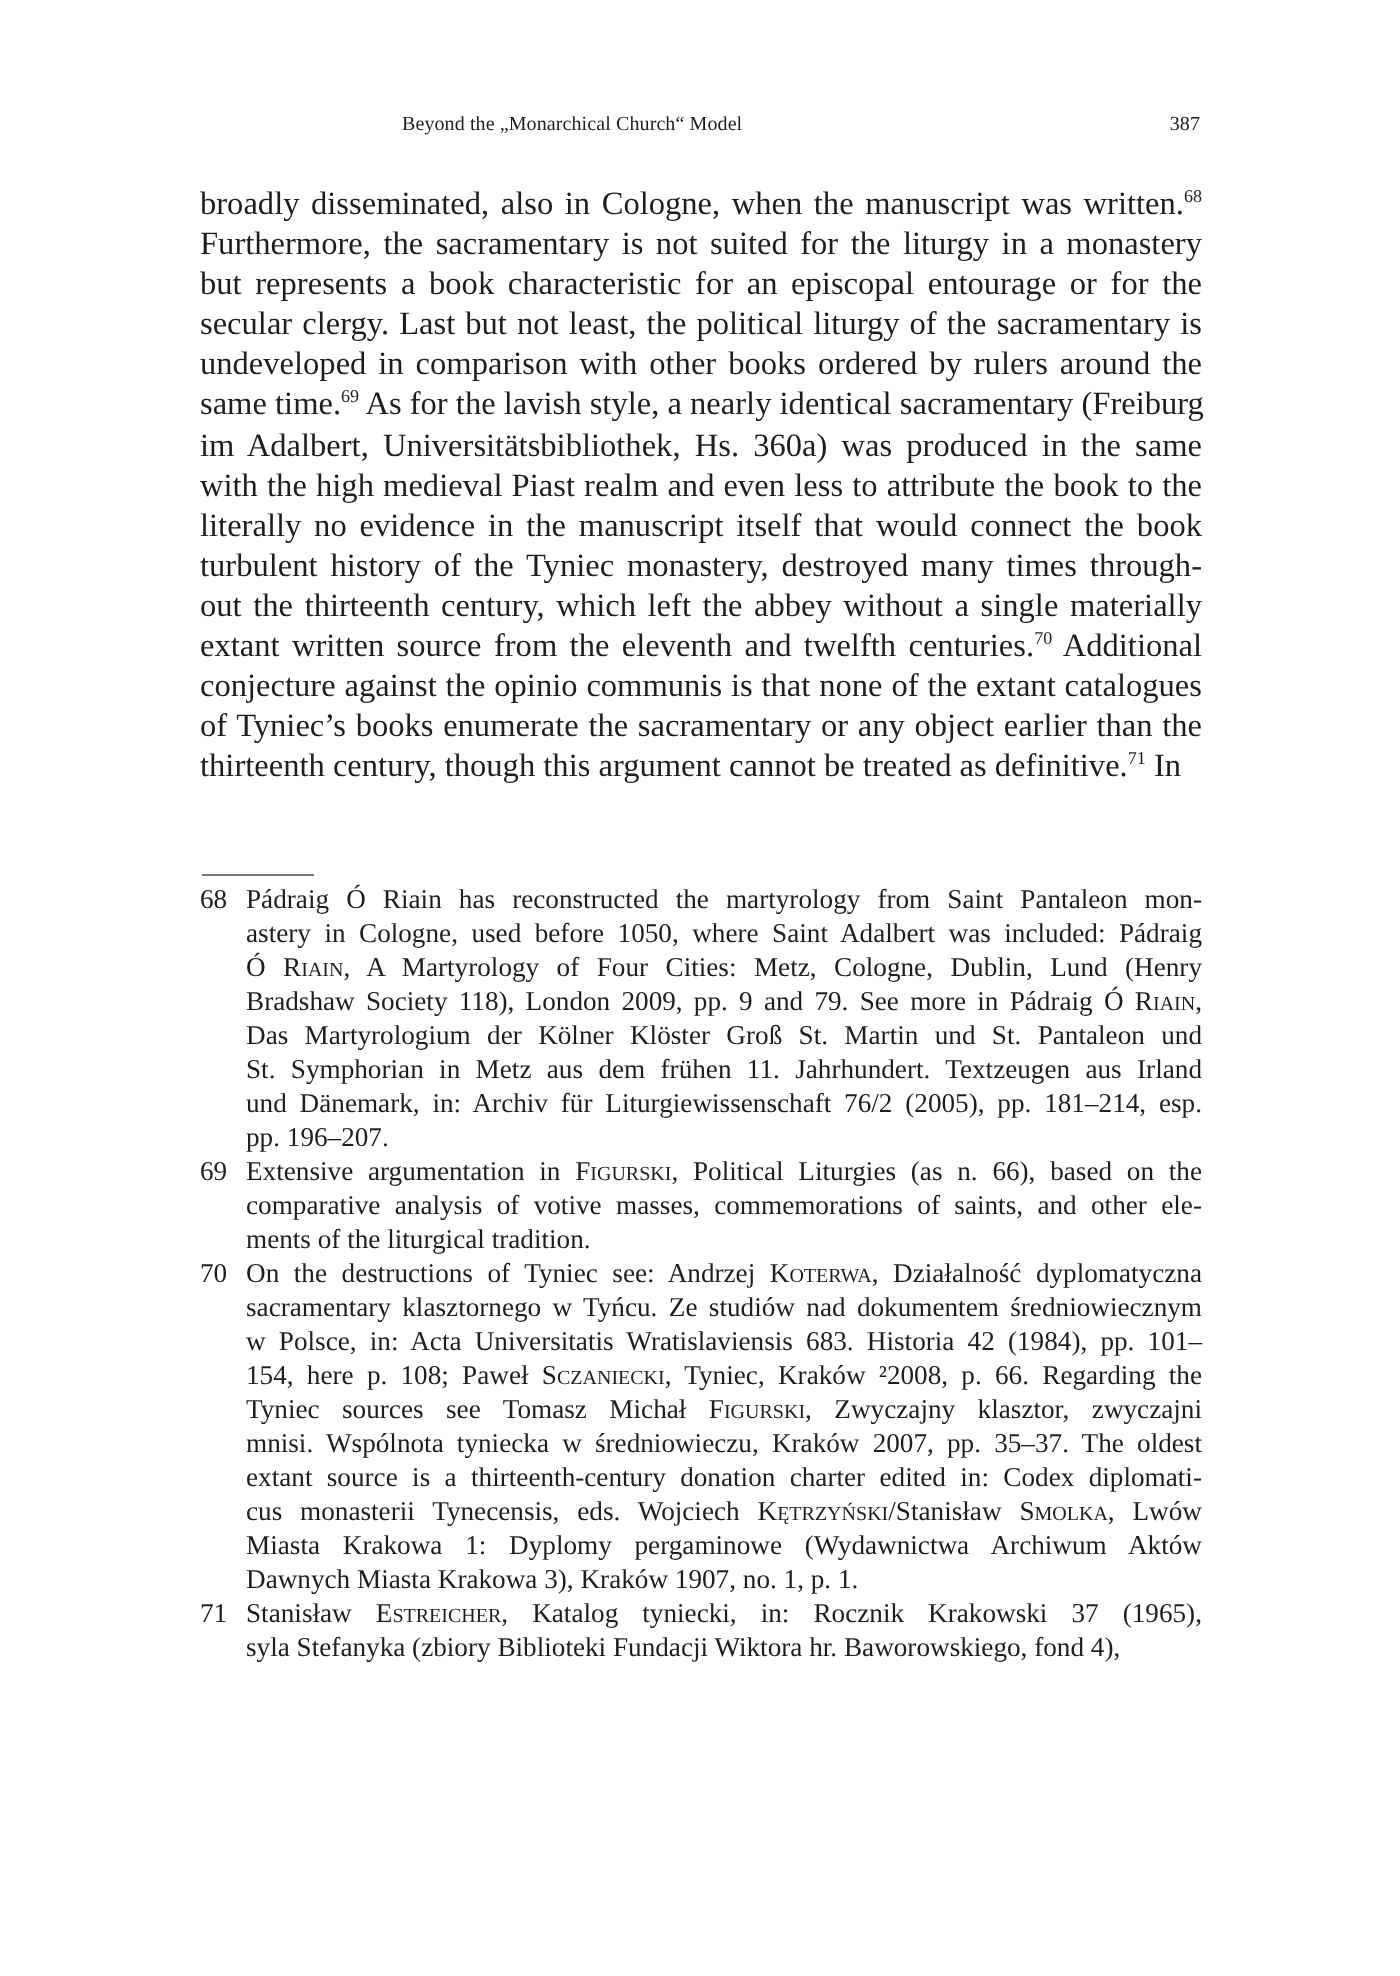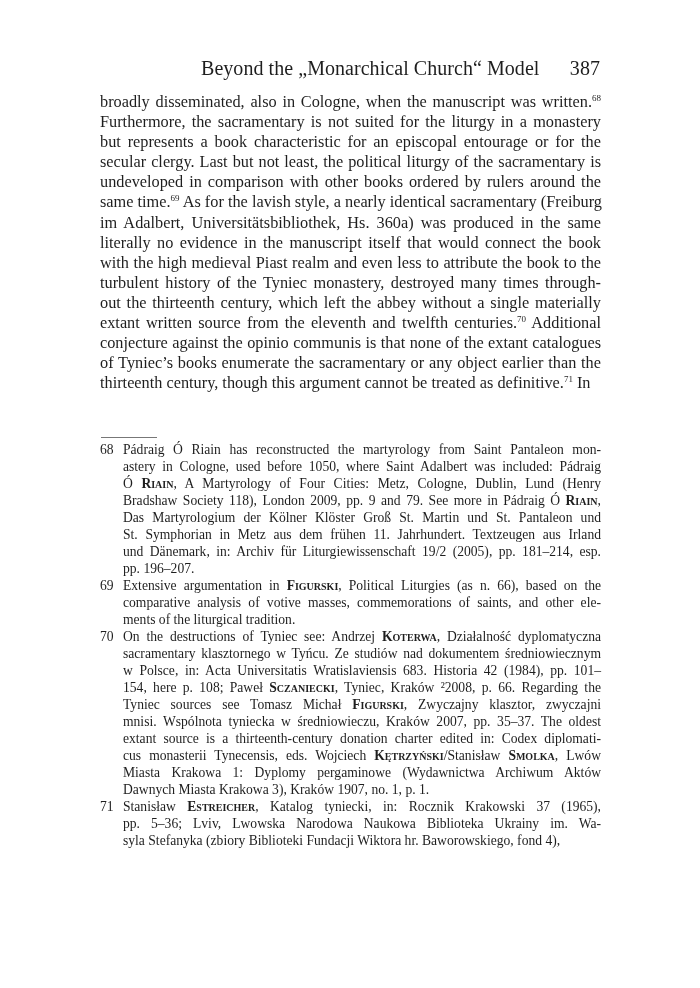--- a/index.html
+++ b/index.html
@@ -3,21 +3,21 @@
 <meta charset="utf-8">
 <style>
   html, body { margin: 0; padding: 0; background: #ffffff; }
   body {
     width: 700px; height: 988px; position: relative; overflow: hidden;
     font-family: "Liberation Serif", "DejaVu Serif", serif;
     color: #1e1e1e;
   }
   .header {
     position: absolute; left: 100px; top: 57px; width: 500px; height: 22px;
-    font-size: 20px; letter-spacing: 0.05px; text-decoration: underline;
+    font-size: 10px; letter-spacing: 0.05px; text-decoration: underline;
   }
   .running-title { position: absolute; left: 101px; top: 0; white-space: nowrap; }
   .page-number { position: absolute; right: 0; top: 0; }
   .body-text {
     position: absolute; left: 100px; top: 92px; width: 501px;
     font-size: 16.3px; line-height: 20.1px;
   }
   .line {
     display: block; white-space: nowrap; text-align: justify; text-align-last: justify;
     height: 20.1px;
@@ -27,60 +27,60 @@
   .rule {
     position: absolute; left: 101px; top: 437px; width: 56px; height: 1px; background: #777;
   }
   .footnotes {
     position: absolute; left: 100px; top: 441px; width: 501px;
     font-size: 13.6px; line-height: 17.0px;
   }
   .fn { position: relative; padding-left: 23px; }
   .fn-num { position: absolute; left: 0; top: 0; }
   .fn .line { height: 17.0px; }
-  .sc { font-variant: small-caps; font-weight: bold; }
+  .sc { font-variant: small-caps; }
 </style>
 </head>
 <body>
 
 <div class="header">
   <span class="running-title">Beyond the „Monarchical Church“ Model</span>
   <span class="page-number">387</span>
 </div>
 
 <div class="body-text" id="body-text">
     <span class="line">broadly disseminated, also in Cologne, when the manuscript was written.<sup>68</sup></span>
     <span class="line">Furthermore, the sacramentary is not suited for the liturgy in a monastery</span>
     <span class="line">but represents a book characteristic for an episcopal entourage or for the</span>
     <span class="line">secular clergy. Last but not least, the political liturgy of the sacramentary is</span>
     <span class="line">undeveloped in comparison with other books ordered by rulers around the</span>
     <span class="line">same time.<sup>69</sup> As for the lavish style, a nearly identical sacramentary (Freiburg</span>
     <span class="line">im Adalbert, Universitätsbibliothek, Hs. 360a) was produced in the same</span>
+    <span class="line">with the high medieval Piast realm and even less to attribute the book to the</span>
     <span class="line">literally no evidence in the manuscript itself that would connect the book</span>
-    <span class="line">with the high medieval Piast realm and even less to attribute the book to the</span>
     <span class="line">turbulent history of the Tyniec monastery, destroyed many times through-</span>
     <span class="line">out the thirteenth century, which left the abbey without a single materially</span>
     <span class="line">extant written source from the eleventh and twelfth centuries.<sup>70</sup> Additional</span>
     <span class="line">conjecture against the opinio communis is that none of the extant catalogues</span>
     <span class="line">of Tyniec’s books enumerate the sacramentary or any object earlier than the</span>
     <span class="line last">thirteenth century, though this argument cannot be treated as definitive.<sup>71</sup> In</span>
   </div>
 
 <div class="rule"></div>
 
 <div class="footnotes" id="footnotes">
     <div class="fn">
       <span class="fn-num">68</span>
       <span class="line">Pádraig Ó Riain has reconstructed the martyrology from Saint Pantaleon mon-</span>
       <span class="line">astery in Cologne, used before 1050, where Saint Adalbert was included: Pádraig</span>
       <span class="line">Ó <span class="sc">Riain</span>, A Martyrology of Four Cities: Metz, Cologne, Dublin, Lund (Henry</span>
       <span class="line">Bradshaw Society 118), London 2009, pp. 9 and 79. See more in Pádraig Ó <span class="sc">Riain</span>,</span>
       <span class="line">Das Martyrologium der Kölner Klöster Groß St. Martin und St. Pantaleon und</span>
       <span class="line">St. Symphorian in Metz aus dem frühen 11. Jahrhundert. Textzeugen aus Irland</span>
-      <span class="line">und Dänemark, in: Archiv für Liturgiewissenschaft 19/2 (2005), pp. 181–214, esp.</span>
+      <span class="line">und Dänemark, in: Archiv für Liturgiewissenschaft 76/2 (2005), pp. 181–214, esp.</span>
       <span class="line last">pp. 196–207.</span>
     </div>
     <div class="fn">
       <span class="fn-num">69</span>
       <span class="line">Extensive argumentation in <span class="sc">Figurski</span>, Political Liturgies (as n. 66), based on the</span>
       <span class="line">comparative analysis of votive masses, commemorations of saints, and other ele-</span>
       <span class="line last">ments of the liturgical tradition.</span>
     </div>
     <div class="fn">
       <span class="fn-num">70</span>
@@ -91,16 +91,15 @@
       <span class="line">Tyniec sources see Tomasz Michał <span class="sc">Figurski</span>, Zwyczajny klasztor, zwyczajni</span>
       <span class="line">mnisi. Wspólnota tyniecka w średniowieczu, Kraków 2007, pp. 35–37. The oldest</span>
       <span class="line">extant source is a thirteenth-century donation charter edited in: Codex diplomati-</span>
       <span class="line">cus monasterii Tynecensis, eds. Wojciech <span class="sc">Kętrzyński</span>/Stanisław <span class="sc">Smolka</span>, Lwów</span>
       <span class="line">Miasta Krakowa 1: Dyplomy pergaminowe (Wydawnictwa Archiwum Aktów</span>
       <span class="line last">Dawnych Miasta Krakowa 3), Kraków 1907, no. 1, p. 1.</span>
     </div>
     <div class="fn">
       <span class="fn-num">71</span>
       <span class="line">Stanisław <span class="sc">Estreicher</span>, Katalog tyniecki, in: Rocznik Krakowski 37 (1965),</span>
-      <span class="line">pp. 5–36; Lviv, Lwowska Narodowa Naukowa Biblioteka Ukrainy im. Wa-</span>
       <span class="line last">syla Stefanyka (zbiory Biblioteki Fundacji Wiktora hr. Baworowskiego, fond 4),</span>
     </div>
   </div>
 
 </body></html>

